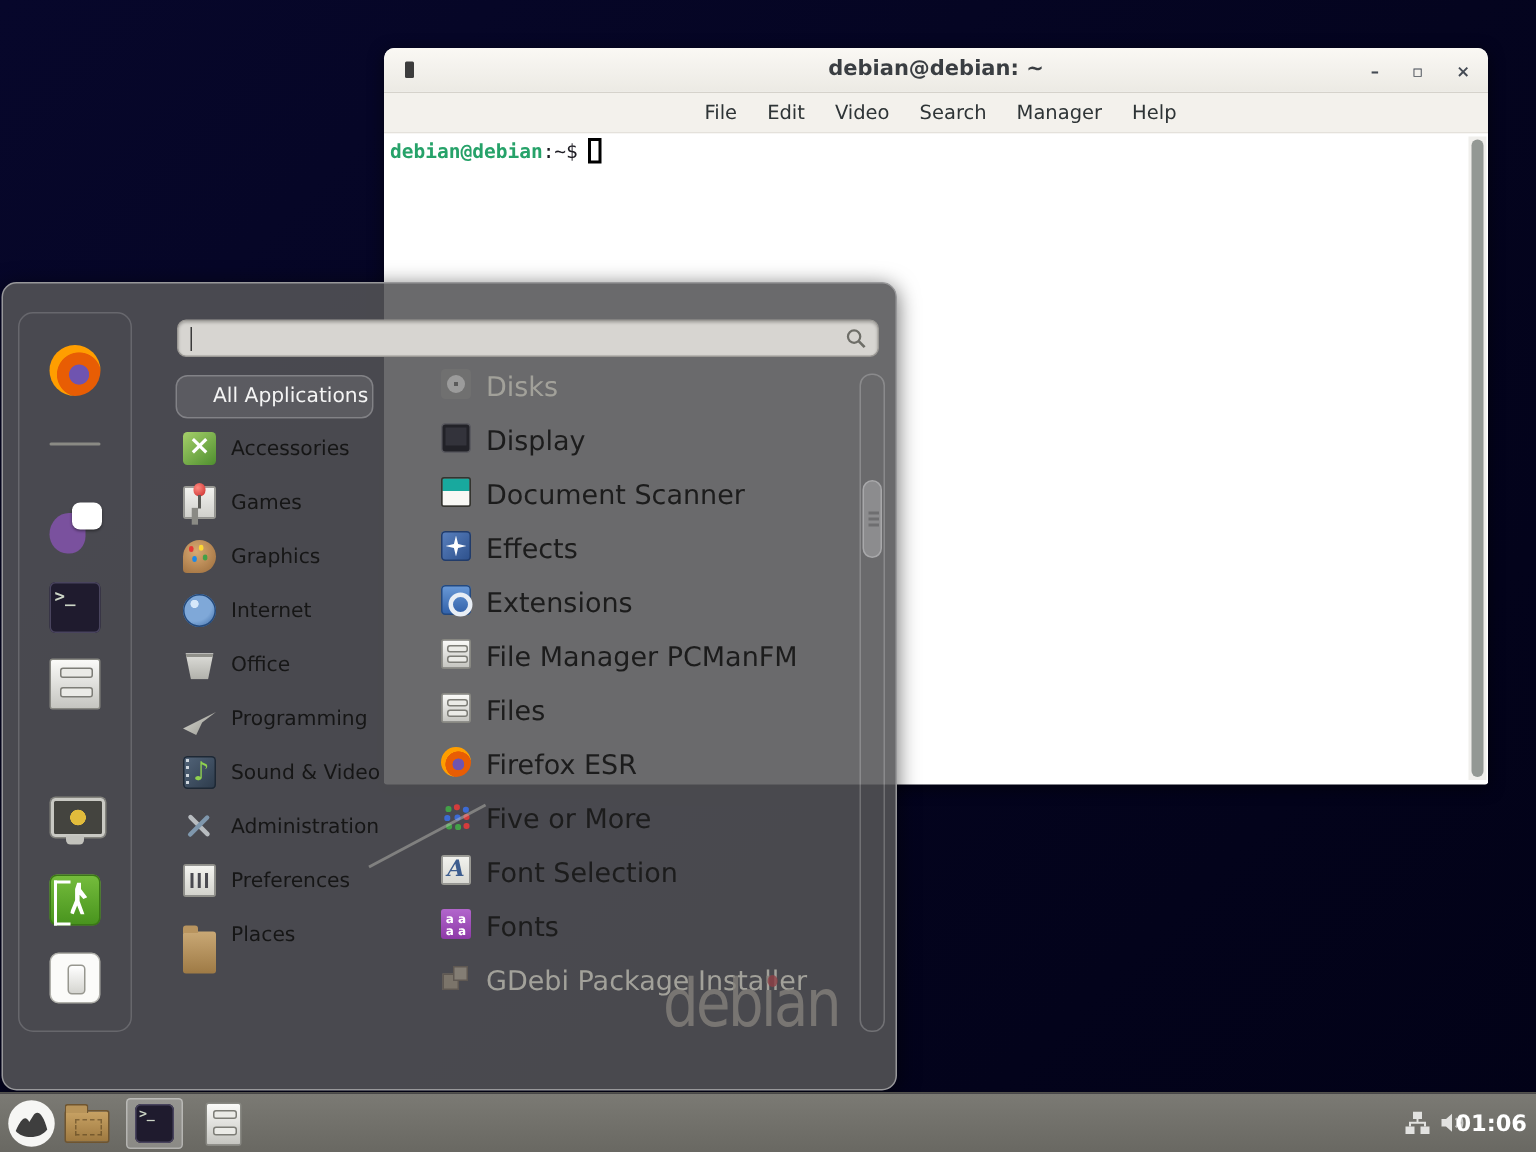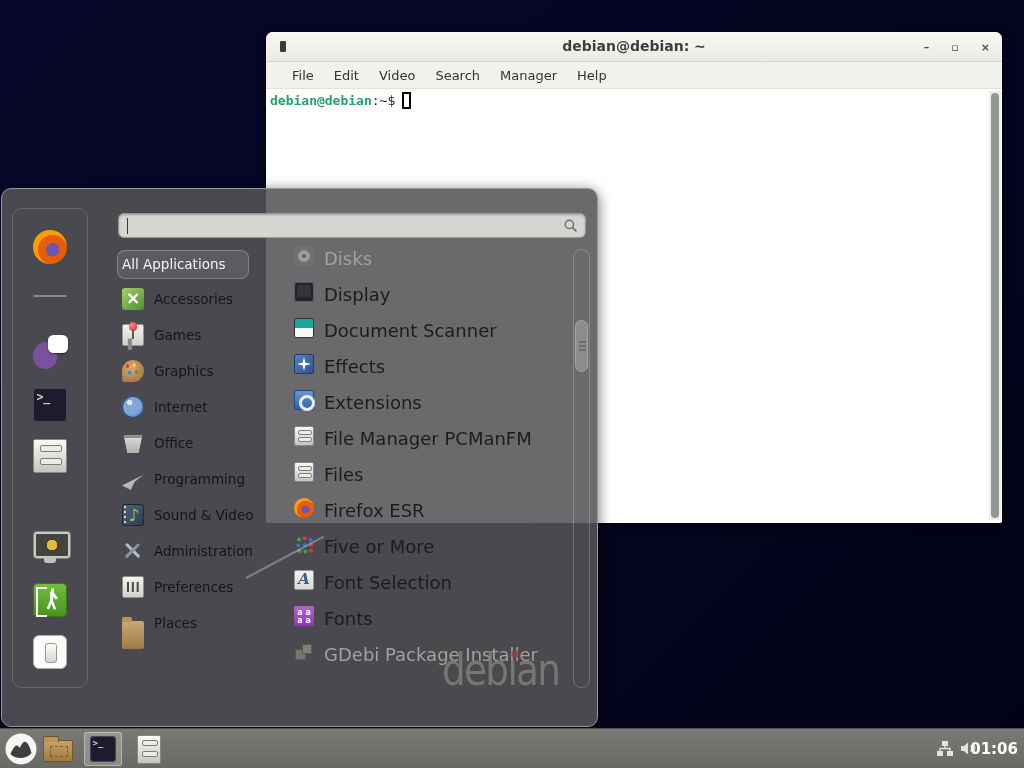--- a/index.html
+++ b/index.html
@@ -1,32 +1,32 @@
 <!DOCTYPE html>
 <html><head>
 <meta charset="utf-8">
 <style>
   html,body{margin:0;padding:0;background:#000;}
   *{box-sizing:border-box;font-family:"DejaVu Sans",sans-serif;}
   .screen{position:relative;width:1024px;height:768px;overflow:hidden;
     background:linear-gradient(135deg,#07072b 0%,#04041f 55%,#020217 100%);}
 
   
-  .term-win{position:absolute;left:266px;top:32px;width:736px;height:491px;z-index:1;
+  .term-win{position:absolute;left:256px;top:32px;width:736px;height:491px;z-index:1;
     border-radius:7px 7px 2px 2px;box-shadow:0 2px 10px rgba(0,0,0,.55);background:#fff;}
   .term-titlebar{position:relative;height:30px;border-radius:7px 7px 0 0;
     background:linear-gradient(#faf8f4,#eceae4);border-bottom:1px solid #d5d2cb;}
   .term-title{position:absolute;left:0;right:0;top:6px;text-align:center;
     font-size:14px;font-weight:bold;color:#3a3e42;}
   .term-win-icon{position:absolute;left:14px;top:9px;width:6px;height:11px;
     background:#3c3c3c;border-radius:1px;}
   .win-buttons{position:absolute;right:12px;top:0;height:30px;display:flex;align-items:center;gap:22px;}
   .win-btn{font-size:11px;font-weight:bold;color:#454b54;line-height:1;cursor:default;}
   .term-menubar{display:flex;align-items:center;height:27px;background:#f3f1ec;
-    padding-left:16px;border-bottom:1px solid #e4e1db;}
+    padding-left:6px;border-bottom:1px solid #e4e1db;justify-content:center;}
   .tmenu-item{font-size:13px;color:#2e3436;padding:0 10px;}
   .term-body{position:relative;height:calc(100% - 58px);background:#fff;
     font-family:"DejaVu Sans Mono",monospace;font-size:13px;padding:3px 4px;}
   .prompt-user{color:#26a269;font-weight:bold;font-family:inherit;}
   .prompt-suffix{color:#1c1b22;font-family:inherit;}
   .term-cursor{display:inline-block;width:9px;height:17px;border:2px solid #000;
     vertical-align:-4px;margin-left:7px;}
   .term-scrollbar{position:absolute;right:1px;top:2px;bottom:2px;width:12px;background:#f0efec;}
   .term-thumb{position:absolute;left:2px;top:2px;bottom:2px;width:8px;background:#939894;border-radius:4px;}
 
@@ -39,21 +39,21 @@
   .fav-item{position:absolute;left:50%;transform:translateX(-50%);}
   .search-box{position:absolute;left:116px;top:24px;width:468px;height:25px;
     background:#d7d5d1;border:1px solid #9b9995;border-radius:6px;
     box-shadow:inset 0 1px 2px rgba(0,0,0,.25);}
   .search-input{position:absolute;left:6px;top:1px;width:430px;height:21px;border:none;outline:none;
     background:transparent;font-size:13px;color:#222;caret-color:#222;padding:0;}
   .search-caret{position:absolute;left:8px;top:4px;width:1px;height:16px;background:#3a3a3a;}
   .search-icon{position:absolute;right:7px;top:5px;}
   .all-apps-btn{position:absolute;left:115px;top:61px;width:132px;height:29px;
     background:rgba(255,255,255,.1);border:1px solid rgba(255,255,255,.24);border-radius:8px;
-    color:#f4f4f4;font-size:13.5px;line-height:27px;padding-left:4px;}
+    color:#f4f4f4;font-size:13.5px;line-height:27px;padding-left:24px;}
   .cat-list{position:absolute;left:112px;top:92px;width:170px;}
   .cat-row{position:relative;height:36px;display:flex;align-items:center;}
   .cat-row .icn{position:absolute;left:8px;}
   .cat-label{position:absolute;left:40px;font-size:13.5px;color:#161616;}
   .app-list{position:absolute;left:280px;top:49px;width:290px;height:472px;overflow:hidden;}
   .app-row{position:relative;height:36px;}
   .app-row .icn{position:absolute;left:12px;top:8px;}
   .app-label{position:absolute;left:42px;top:10px;font-size:18px;color:#1c1c1c;}
   .app-row.disabled .app-label{color:#a2a19a;}
   .app-row.disabled .icn{opacity:.45;filter:grayscale(55%);}

